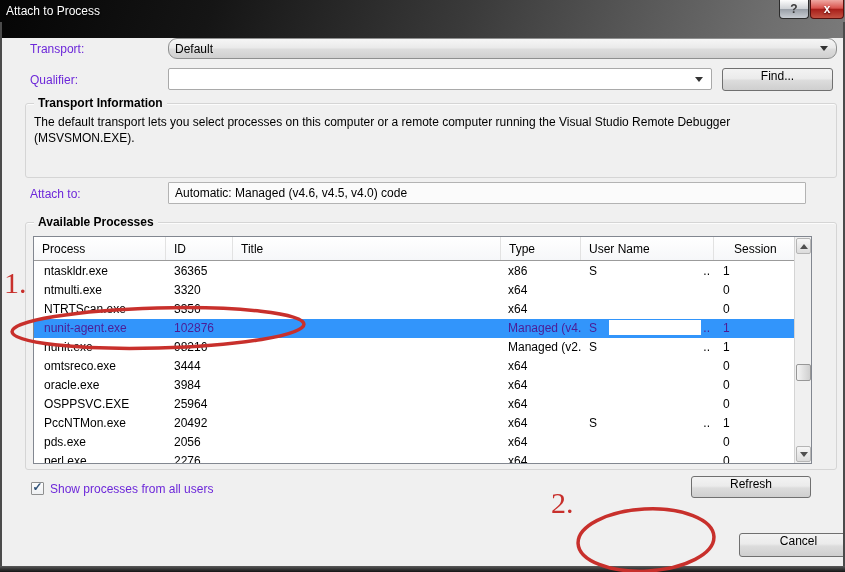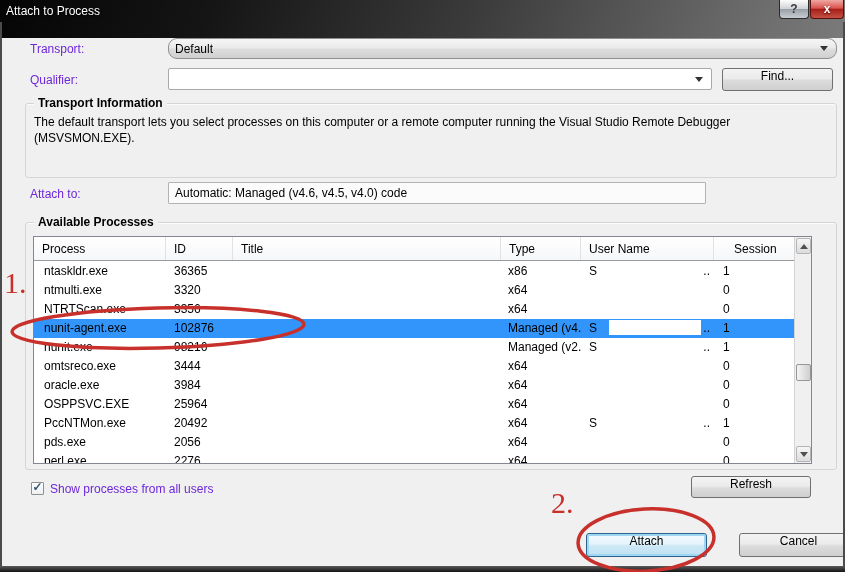--- a/index.html
+++ b/index.html
@@ -51,21 +51,21 @@
   .group-label { position:absolute; top:-8px; left:8px; background:#f0f0f0; padding:0 4px;font-weight:bold; }
 
   
   .table { position:absolute; left:33px; top:236px; width:779px; height:228px;
     background:#fff; border:1px solid #828790; overflow:hidden; }
   .thead { position:absolute; left:0; top:0; width:761px; height:24px;
     background:linear-gradient(#ffffff,#f6f7f9); border-bottom:1px solid #9b9b9b; display:flex; }
   .th { display:flex; align-items:center; padding-left:8px; border-right:1px solid #e2e2e2; color:#000; }
   .rows { position:absolute; left:0; top:25px; width:761px; }
   .row { position:relative; display:flex; height:19px; line-height:19px; background:#fff; color:#000; }
-  .row.selected { background:#3295fb; color:#000000; }
+  .row.selected { background:#3295fb; color:#4c1d95; }
   .cell { overflow:hidden; white-space:nowrap; }
   .c-process { width:132px; padding-left:10px; }
   .c-id { width:67px; padding-left:8px; }
   .c-title { width:268px; padding-left:8px; }
   .c-type { width:80px; padding-left:7px; }
   .c-user { width:133px; padding-left:8px; display:flex; }
   .c-user .trunc { margin-left:auto; padding-right:4px; }
   .c-session { flex:1; padding-left:9px; }
   .redact { display:none; }
   .row.selected .redact { display:block; position:absolute; left:575px; top:1px; width:92px; height:15px; background:#fff; }
@@ -119,21 +119,21 @@
   <button class="btn" style="left:722px; top:68px; width:111px; height:23px;">
     <span>Find...</span>
   </button>
 
   <div class="group" style="left:25px; top:103px; width:812px; height:75px;">
     <span class="group-label">Transport Information</span>
     <div style="position:absolute; left:8px; top:10px; width:786px; line-height:16px;">The default transport lets you select processes on this computer or a remote computer running the Visual Studio Remote Debugger (MSVSMON.EXE).</div>
   </div>
 
   <div class="lbl" style="left:30px; top:187px;">Attach to:</div>
-  <div class="textbox" style="left:168px; top:182px; width:538px; height:22px;">
+  <div class="textbox" style="left:168px; top:182px; width:638px; height:22px;">
     <span class="val">Automatic: Managed (v4.6, v4.5, v4.0) code</span>
   </div>
 
   <div class="group" style="left:25px; top:222px; width:812px; height:248px;">
     <span class="group-label">Available Processes</span>
   </div>
 
   <div class="table">
     <div class="thead">
       <div class="th" style="width:132px;">Process</div>
@@ -290,23 +290,20 @@
 
   <div class="cbx">
     <span class="check-glyph">✓</span>
   </div>
   <div class="lbl" style="left:50px; top:482px;">Show processes from all users</div>
 
   <button class="btn" style="left:691px; top:476px; width:120px; height:22px;">
     <span>Refresh</span>
   </button>
 
-  <button class="btn btn-default" style="left:586px; top:533px; width:121px; height:24px;">
-    <span>Attach</span>
-  </button>
   <button class="btn" style="left:739px; top:533px; width:119px; height:24px;">
     <span>Cancel</span>
   </button>
 
   <div class="edge-l"></div>
   <div class="edge-r"></div>
   <div class="edge-b"></div>
 
   <div class="annot">
     <div class="step-label s1">1.</div>

